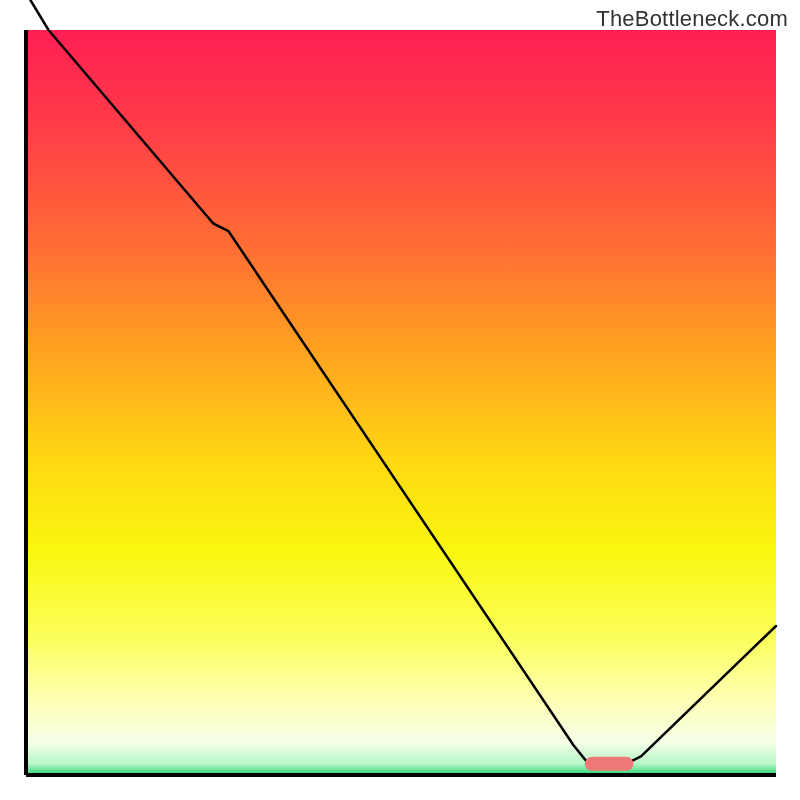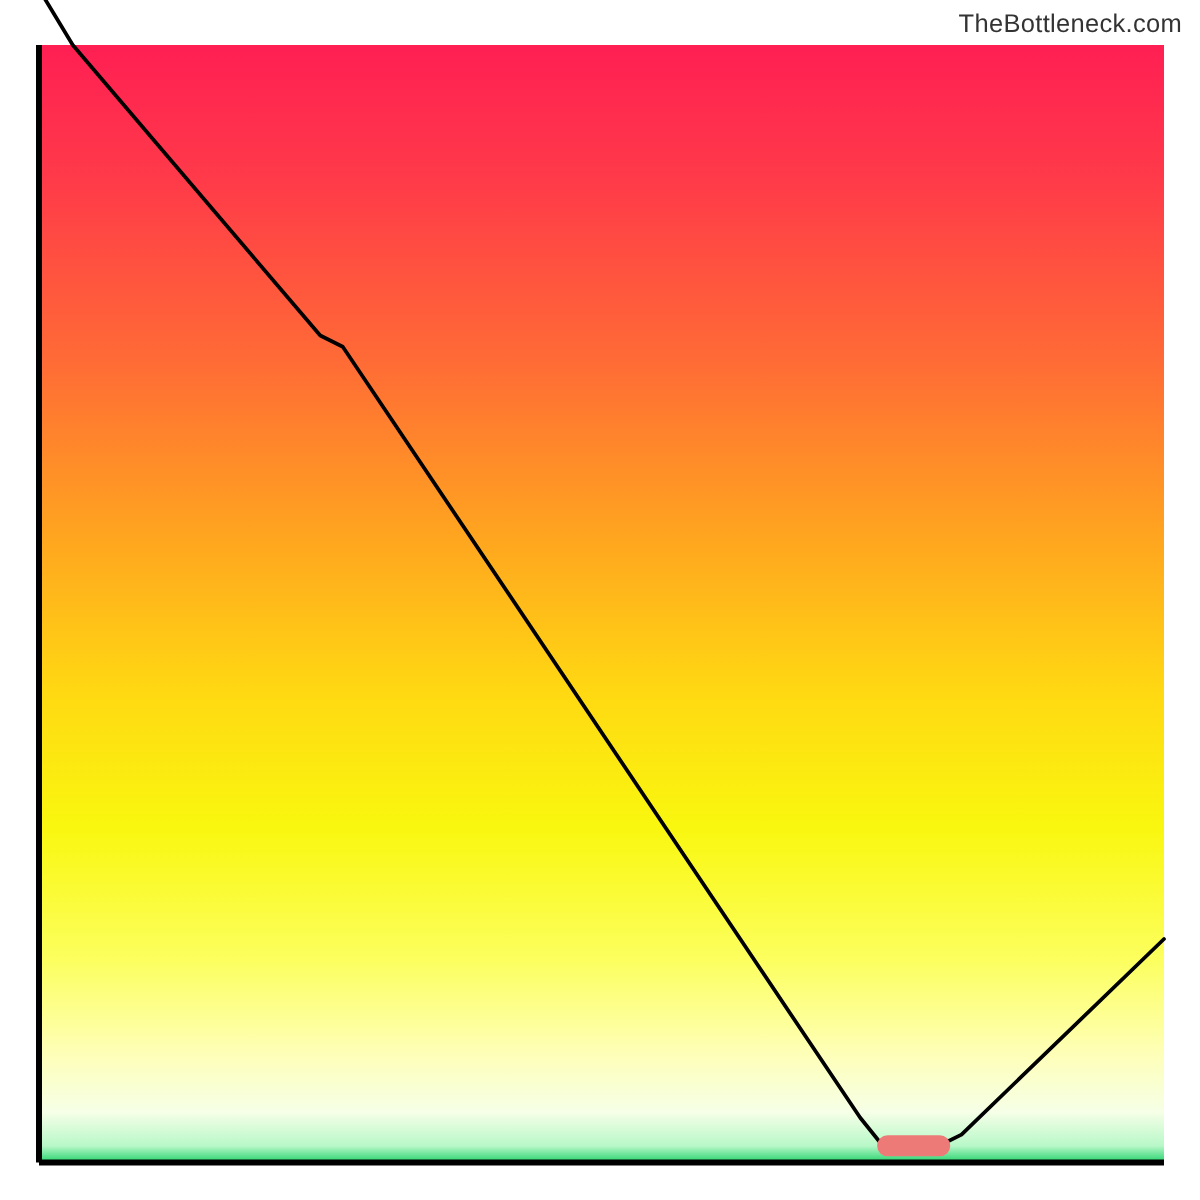--- a/index.html
+++ b/index.html
@@ -13,21 +13,21 @@
   #container {
     position: relative;
     width: 800px;
     height: 800px;
   }
   #watermark {
     position: absolute;
     top: 6px;
     right: 12px;
     color: #333333;
-    font-size: 17px;
+    font-size: 22px;
     font-weight: 400;
     letter-spacing: 0.2px;
     z-index: 5;
   }
   svg {
     position: absolute;
     top: 0;
     left: 0;
   }
 </style>

